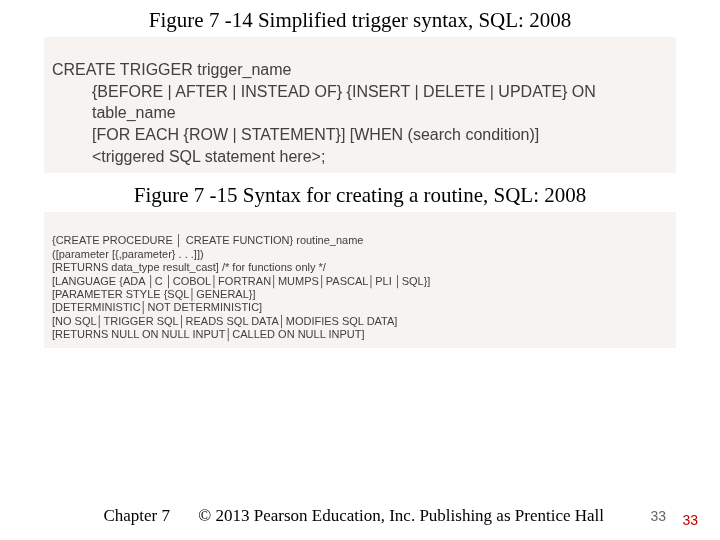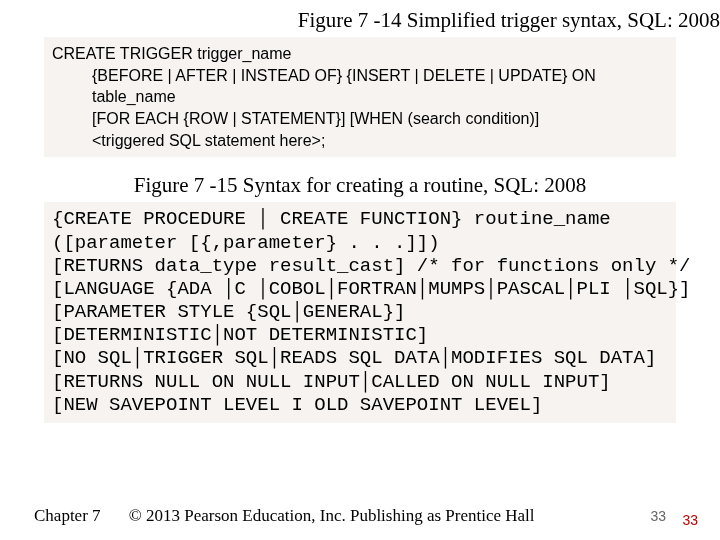--- a/index.html
+++ b/index.html
@@ -20,52 +20,49 @@
   }
   .caption {
     text-align: center;
     font-size: 21px;
     line-height: 1.2;
     margin: 0;
   }
   .caption-1 {
     padding-top: 8px;
     padding-bottom: 4px;
-    text-align: right;
   }
   .caption-2 {
     padding-top: 10px;
     padding-bottom: 4px;
-    margin-top: 6px;
   }
   .code-block {
     background: #f6f3f1;
     margin: 0 44px 0 44px;
     font-family: Arial, Helvetica, sans-serif;
     font-size: 16px;
     line-height: 1.35;
-    color: #000000;
-    padding: 6px 0 6px 0;
+    color: #404040;
+    padding: 22px 0 6px 0;
     box-sizing: border-box;
   }
   .code-block .line {
     white-space: nowrap;
     padding-left: 8px;
   }
   .code-block-2 {
-    font-size: 19px;
+    font-size: 11px;
     line-height: 1.22;
-    font-family: Liberation Mono, monospace;
   }
   .footer {
     position: absolute;
     left: 0;
     bottom: 14px;
     width: 604px;
-    text-align: left;
+    text-align: right;
     font-size: 17px;
     color: #000;
   }
   .footer-chapter {
     display: inline-block;
     margin-left: 34px;
   }
   .footer-copy {
     display: inline-block;
     margin-left: 24px;
@@ -106,21 +103,20 @@
 
   <div class="code-block code-block-2">
     <div class="line">{CREATE PROCEDURE │ CREATE FUNCTION} routine_name</div>
     <div class="line">([parameter [{,parameter} . . .]])</div>
     <div class="line">[RETURNS data_type result_cast]    /* for functions only */</div>
     <div class="line">[LANGUAGE {ADA │C │COBOL│FORTRAN│MUMPS│PASCAL│PLI │SQL}]</div>
     <div class="line">[PARAMETER STYLE {SQL│GENERAL}]</div>
     <div class="line">[DETERMINISTIC│NOT DETERMINISTIC]</div>
     <div class="line">[NO SQL│TRIGGER SQL│READS SQL DATA│MODIFIES SQL DATA]</div>
     <div class="line">[RETURNS NULL ON NULL INPUT│CALLED ON NULL INPUT]</div>
-    <div class="line">[NEW SAVEPOINT LEVEL I OLD SAVEPOINT LEVEL]</div>
   </div>
 
   <div class="footer">
     <span class="footer-chapter">Chapter 7</span>
     <span class="footer-copy">© 2013 Pearson Education, Inc.  Publishing as Prentice Hall</span>
   </div>
 
   <div class="pagenum-dark">33</div>
   <div class="pagenum-red">33</div>
 

